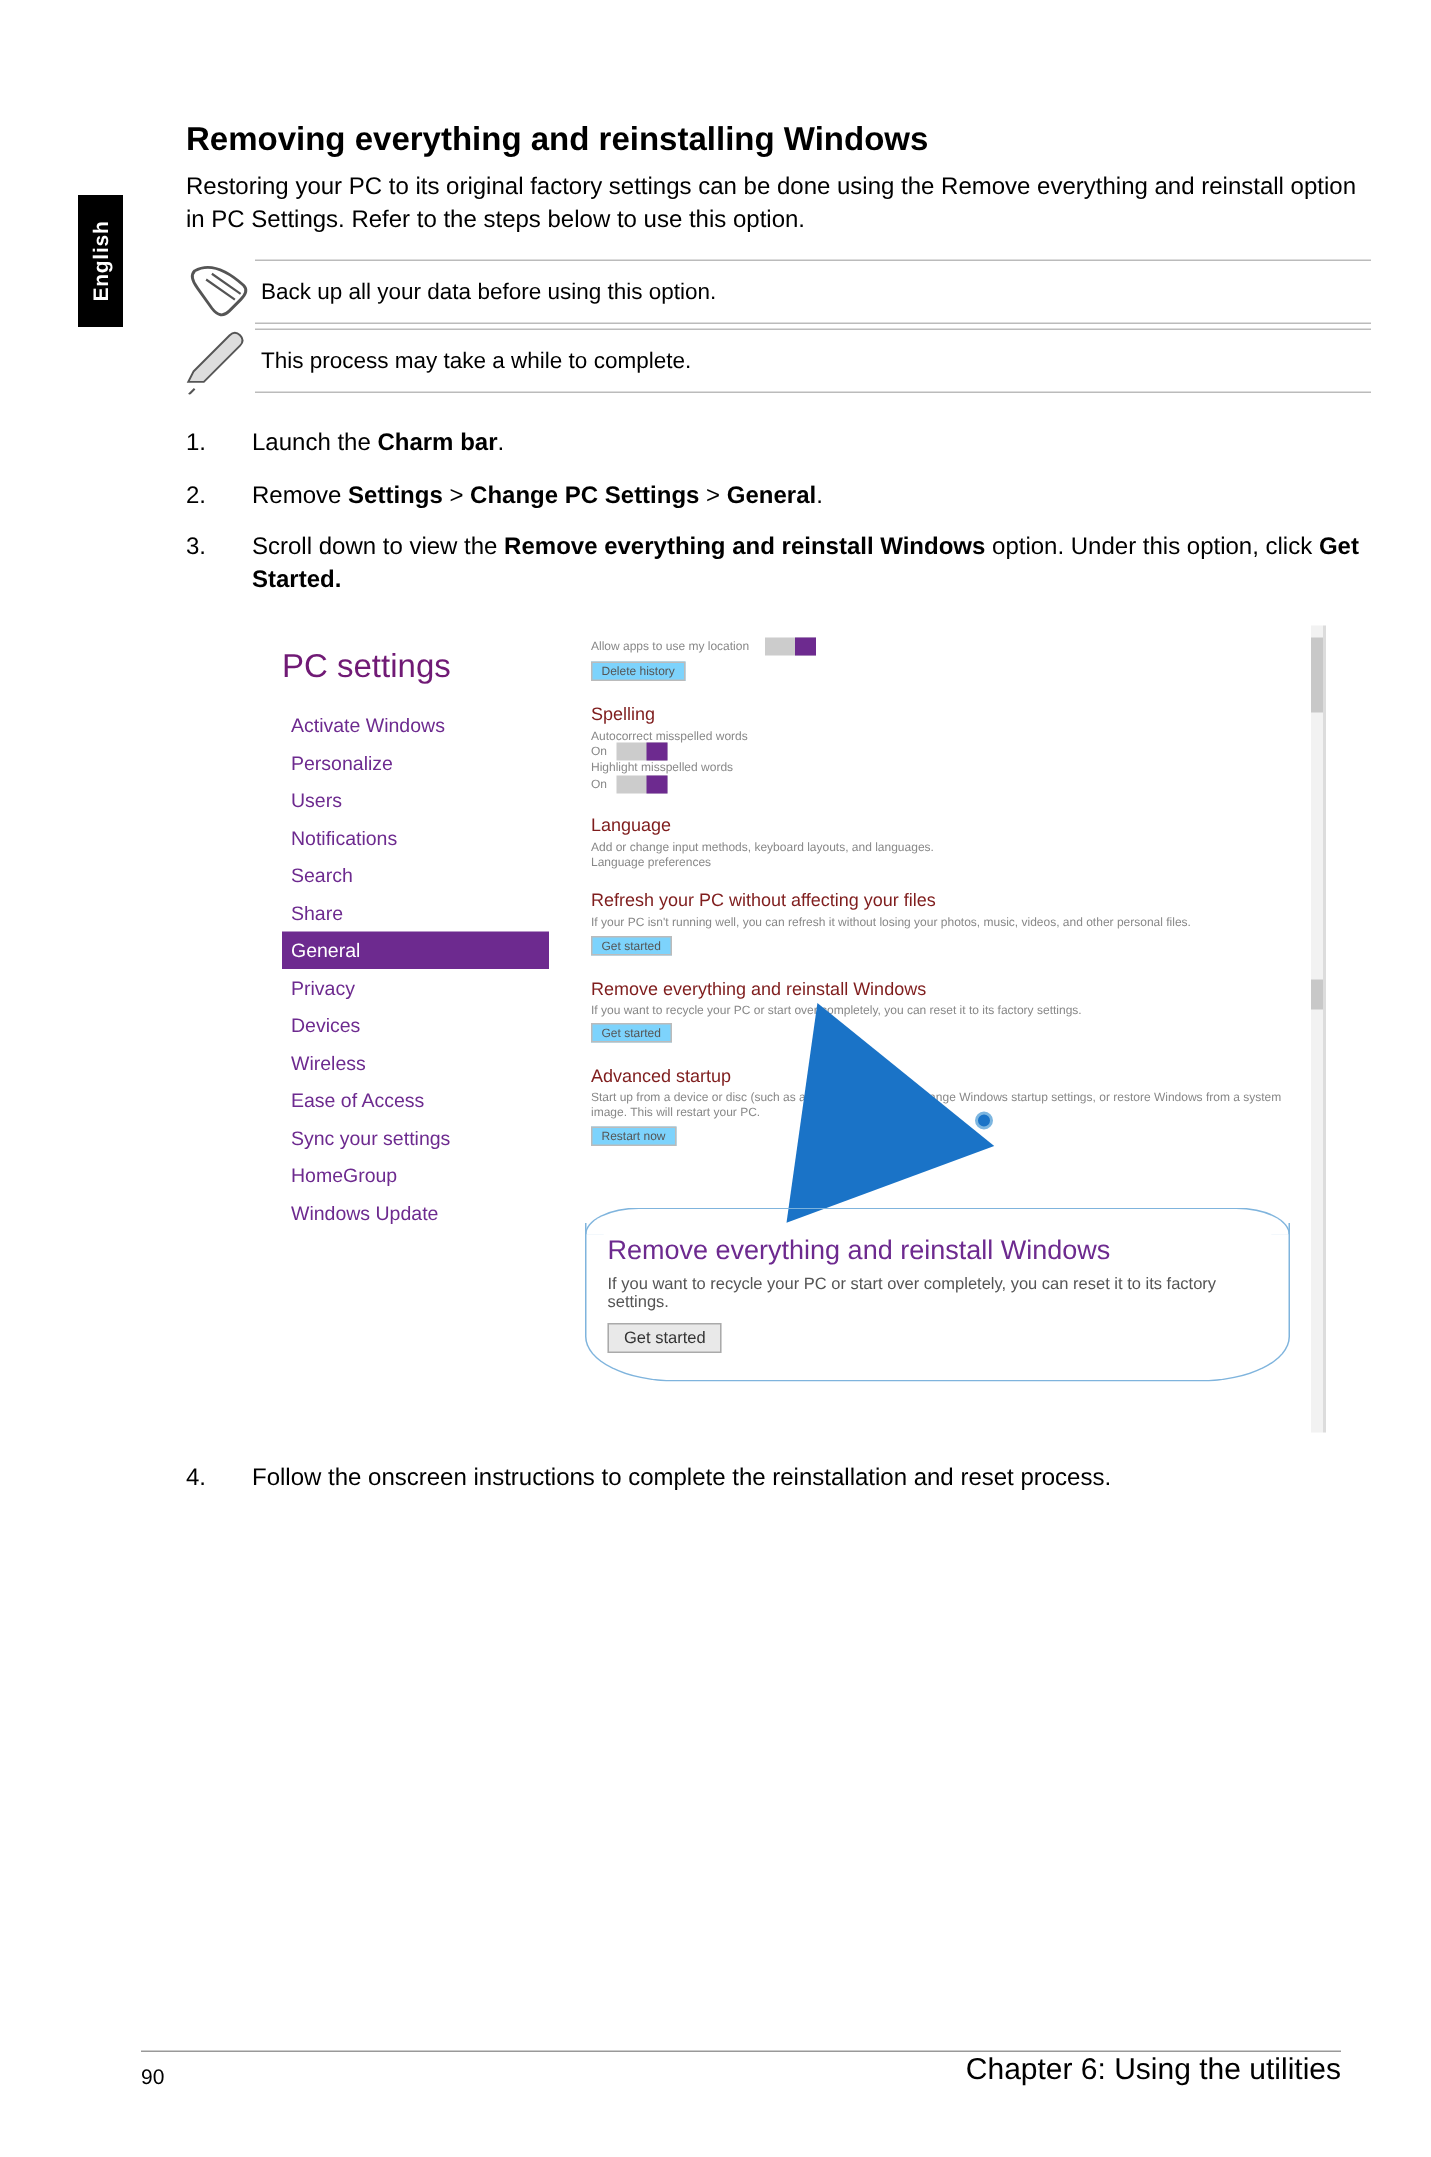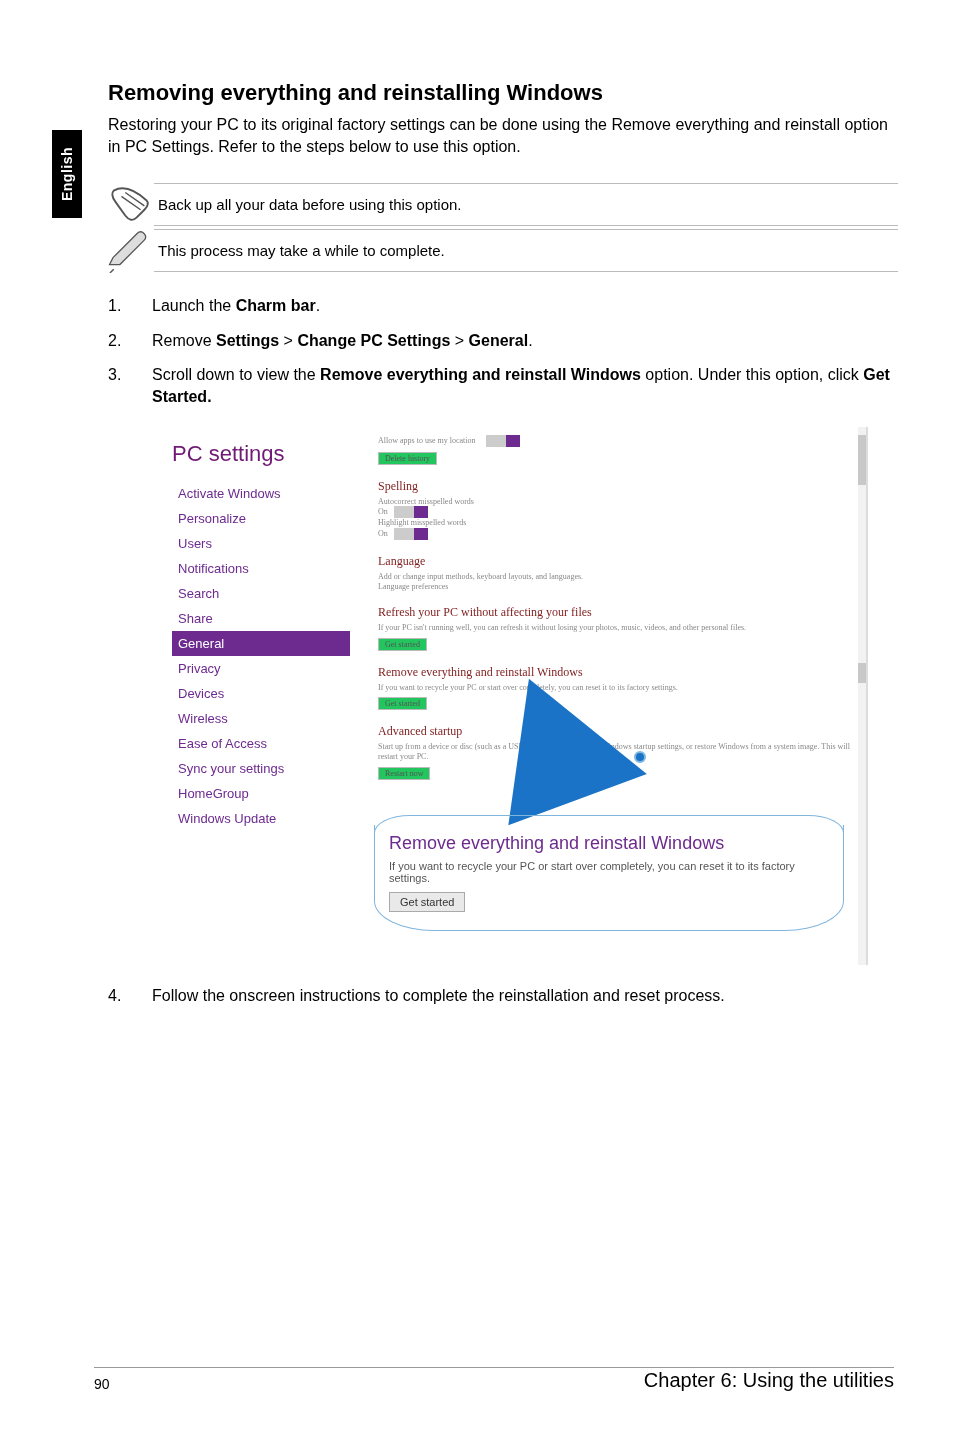--- a/index.html
+++ b/index.html
@@ -1,46 +1,46 @@
 <!DOCTYPE html>
 <html><head>
   <meta charset="utf-8">
   <style>
     * { margin: 0; padding: 0; box-sizing: border-box; }
     html, body { width: 954px; height: 1438px; background: #fff; font-family: Arial, Helvetica, sans-serif; color: #000; }
     .page { position: relative; width: 954px; height: 1438px; }
     .side-tab { position: absolute; left: 52px; top: 130px; width: 30px; height: 88px; background: #000; display: flex; align-items: center; justify-content: center; }
     .side-tab span { color: #fff; font-size: 14px; font-weight: bold; writing-mode: vertical-rl; transform: rotate(180deg); letter-spacing: 0.5px; }
-    .content { position: absolute; left: 108px; top: 80px; width: 790px; }
+    .content { position: absolute; left: 124px; top: 80px; width: 790px; }
     h2.section-title { font-size: 22px; font-weight: bold; margin-bottom: 8px; }
-    p.intro { font-size: 16px; line-height: 1.35; margin-bottom: 24px; }
+    p.intro { font-size: 16px; line-height: 1.35; margin-bottom: 14px; }
     .note-row { display: flex; align-items: center; width: 100%; }
     .note-icon { width: 46px; height: 46px; flex: 0 0 46px; display:flex; align-items:center; justify-content:center; }
     .note-text-wrap { flex: 1; }
     .note-hr { border: none; border-top: 1px solid #bbb; margin: 0; width: 100%; }
     .note-text { font-size: 15px; padding: 12px 4px; }
     ol.steps { list-style: none; counter-reset: step; margin-top: 22px; margin-left: 0; }
     ol.steps > li { counter-increment: step; position: relative; padding-left: 44px; font-size: 16px; line-height: 1.4; margin-bottom: 12px; }
     ol.steps > li::before { content: counter(step) "."; position: absolute; left: 0; top: 0; width: 34px; font-size: 16px; }
     b { font-weight: bold; }
 
     
     .shot { position: relative; margin: 18px 0 0 42px; width: 718px; height: 538px; border-right: 2px solid #dcdcdc; background: #fff; font-family: "Segoe UI", Arial, sans-serif; }
     .shot-left { position: absolute; left: 22px; top: 14px; width: 178px; }
     .shot-left .brand { color: #701a75; font-size: 22px; font-weight: 300; margin-bottom: 14px; }
     .shot-left .nav { list-style: none; }
     .shot-left .nav li { color: #6d2a8f; font-size: 13px; padding: 5px 6px; }
     .shot-left .nav li.active { background: #6d2a8f; color: #fff; }
     .shot-right { position: absolute; left: 228px; top: 8px; right: 8px; }
-    .shot-right .grp { margin-bottom: 14px; font-family: Liberation Serif, serif; }
+    .shot-right .grp { margin-bottom: 14px; }
     .shot-right .head { color: #7f1d1d; font-size: 12px; margin-bottom: 3px; }
     .shot-right .tiny { color: #888; font-size: 8px; line-height: 1.2; }
     .shot-right .toggle { display: inline-block; width: 34px; height: 12px; background: #ccc; position: relative; vertical-align: middle; margin-left: 4px; }
     .shot-right .toggle::after { content: ""; position: absolute; right: 0; top: 0; width: 14px; height: 12px; background: #6d2a8f; }
-    .shot-right .btn { display: inline-block; font-size: 8px; color: #555; border: 1px solid #bbb; background: #22c55e; padding: 1px 6px; margin-top: 3px; }
+    .shot-right .btn { display: inline-block; font-size: 8px; color: #555; border: 1px solid #bbb; background: #7dd3fc; padding: 1px 6px; margin-top: 3px; }
     .shot-right .triangle { position: absolute; left: 140px; top: 252px; width: 0; height: 0; border-left: 130px solid #1a73c7; border-top: 78px solid transparent; border-bottom: 70px solid transparent; transform: rotate(8deg); }
     .shot-right .tri-dot { position:absolute; left:256px; top:316px; width:12px; height:12px; background:#1a73c7; border-radius:50%; border:2px solid #7db6e0; }
     .shot .callout { position: absolute; left: 224px; top: 398px; width: 470px; border: 1px solid #7fb4dd; border-radius: 0 0 60px 60px / 0 0 30px 30px; border-top: none; padding: 8px 14px 18px 14px; }
     .shot .callout-top { position: absolute; left: 224px; top: 388px; width: 470px; height: 18px; border: 1px solid #7fb4dd; border-bottom: none; border-radius: 60px 60px 0 0 / 30px 30px 0 0; }
     .shot .callout .c-title { color: #6d2a8f; font-size: 18px; font-weight: 300; margin-bottom: 6px; }
     .shot .callout .c-body { color: #555; font-size: 11px; margin-bottom: 8px; }
     .shot .callout .c-btn { display: inline-block; border: 1px solid #aaa; background: #e9e9e9; padding: 3px 10px; font-size: 11px; color: #333; }
     .shot .scrolltrack { position: absolute; right: 0; top: 0; width: 8px; height: 100%; background: #f2f2f2; }
     .shot .scrollthumb { position: absolute; right: 0; top: 8px; width: 8px; height: 50px; background: #c8c8c8; }
     .shot .scrollthumb2 { position: absolute; right: 0; top: 236px; width: 8px; height: 20px; background: #c8c8c8; }

